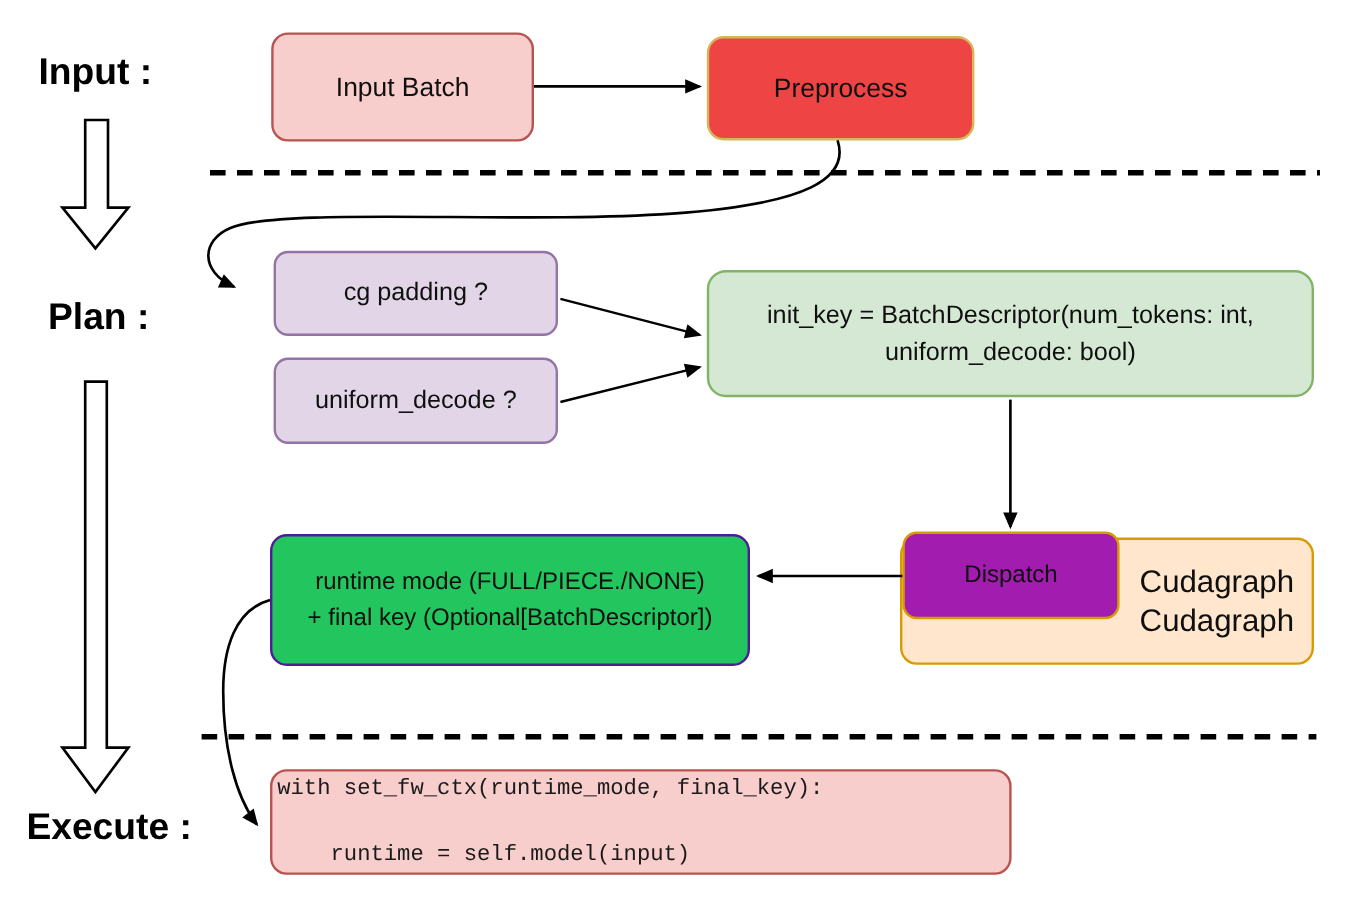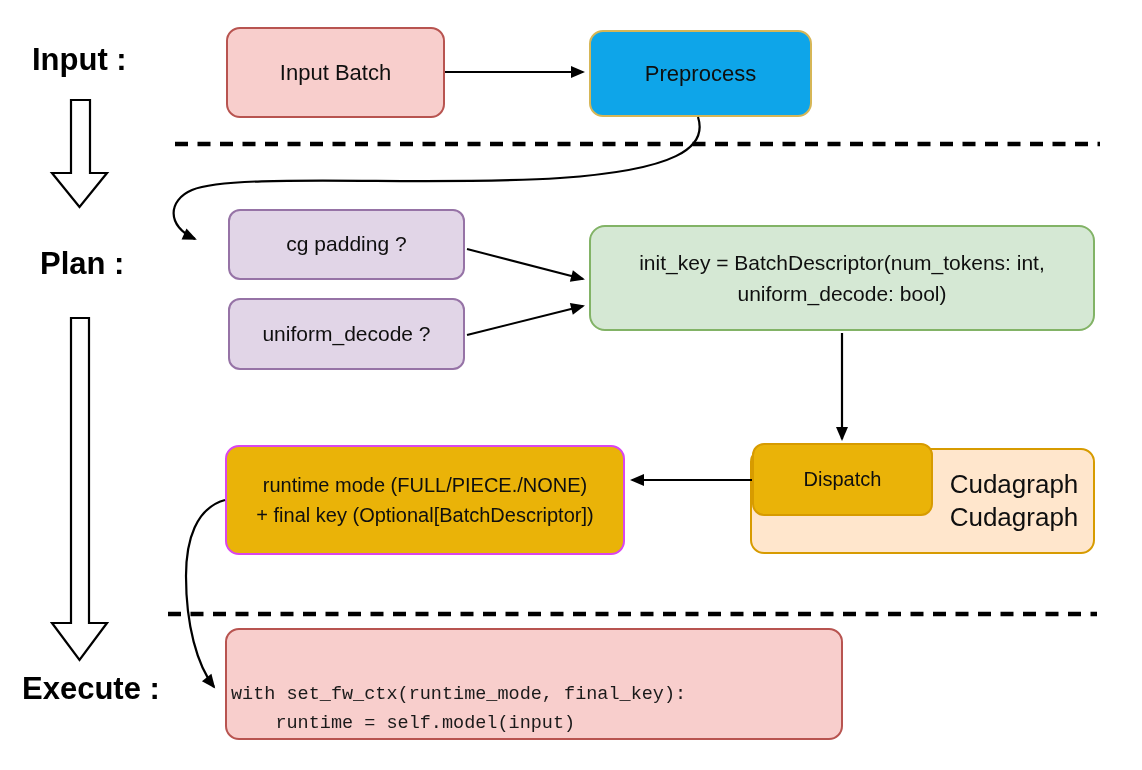--- a/index.html
+++ b/index.html
@@ -23,40 +23,40 @@
   }
   .section-label{
     position:absolute;
     font-weight:bold;
     font-size:31px;
     color:#000000;
     white-space:nowrap;
   }
   
   .red    {background:#f8cecc;border:2px solid #b85450;border-radius:14px;}
-  .yellow {background:#0ea5e9;border:2px solid #d6b656;border-radius:14px;}
+  .yellow {background:#ef4444;border:2px solid #d6b656;border-radius:14px;}
   .purple {background:#e1d5e7;border:2px solid #9673a6;border-radius:12px;}
   .green  {background:#d5e8d4;border:2px solid #82b366;border-radius:16px;align-items:center;}
-  .blue   {background:#eab308;border:2px solid #d946ef;border-radius:14px;}
+  .blue   {background:#22c55e;border:2px solid #4c1d95;border-radius:14px;}
   .orange-outer{background:#ffe6cc;border:2px solid #d79b00;border-radius:14px;}
-  .orange-inner{background:#eab308;border:2px solid #d79b00;border-radius:12px;}
+  .orange-inner{background:#a21caf;border:2px solid #d79b00;border-radius:12px;}
   .line20{font-size:20px;line-height:30px;}
   .line21{font-size:21px;line-height:31px;}
 
   #node-input-batch   {left:226px;top:27px; width:219px;height:91px;font-size:22px;}
   #node-preprocess    {left:589px;top:30px; width:223px;height:87px;font-size:22px;}
   #node-cg-padding    {left:228px;top:209px;width:237px;height:71px;font-size:21px;}
   #node-uniform-decode{left:228px;top:298px;width:237px;height:72px;font-size:21px;}
   #node-init-key      {left:589px;top:225px;width:506px;height:106px;}
   #node-runtime-mode  {left:225px;top:445px;width:400px;height:110px;}
   #node-dispatcher    {left:750px;top:448px;width:345px;height:106px;}
   #node-dispatch      {left:752px;top:443px;width:181px;height:73px;font-size:20px;}
   #dispatcher-text    {left:933px;top:448px;width:162px;height:106px;font-size:26px;line-height:33px;background:transparent;border:none;}
-  #node-execute-code  {left:225px;top:628px;width:618px;height:112px;
-                       align-items:flex-start;justify-content:flex-end;}
+  #node-execute-code  {left:225px;top:641px;width:618px;height:88px;
+                       align-items:flex-start;justify-content:space-between;}
   .code-line{
     font-family:"Liberation Mono", monospace;
     font-size:18.5px;
     line-height:29px;
     white-space:pre;
     padding-left:4px;
     color:#1a1a1a;
   }
   #label-input  {left:32px;top:42px;}
   #label-plan   {left:40px;top:246px;}

